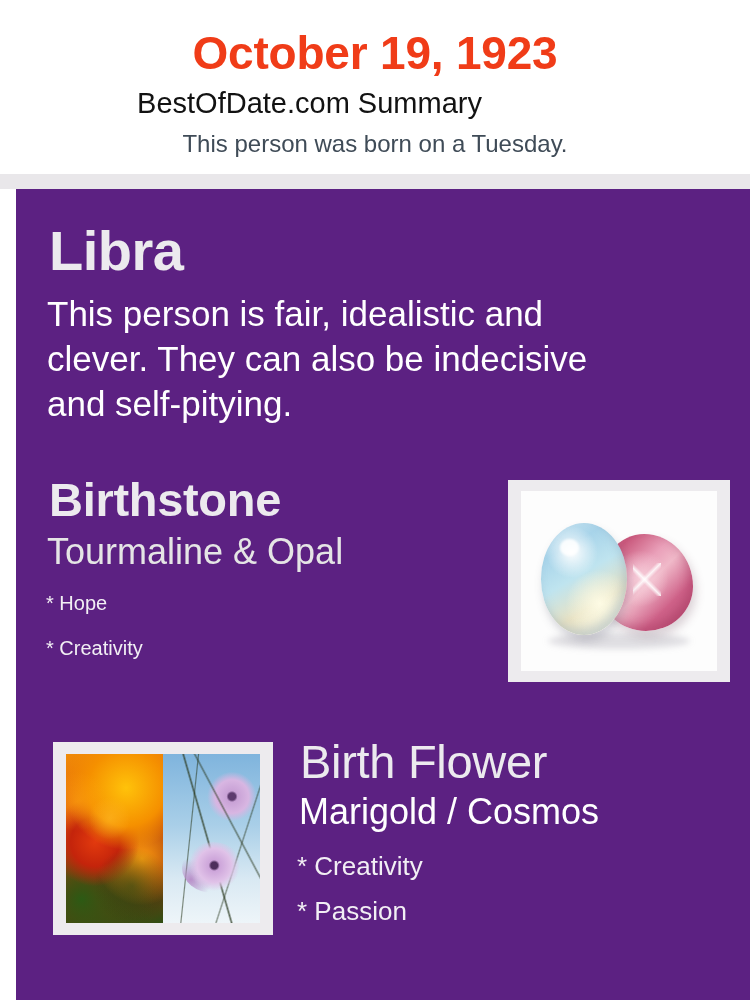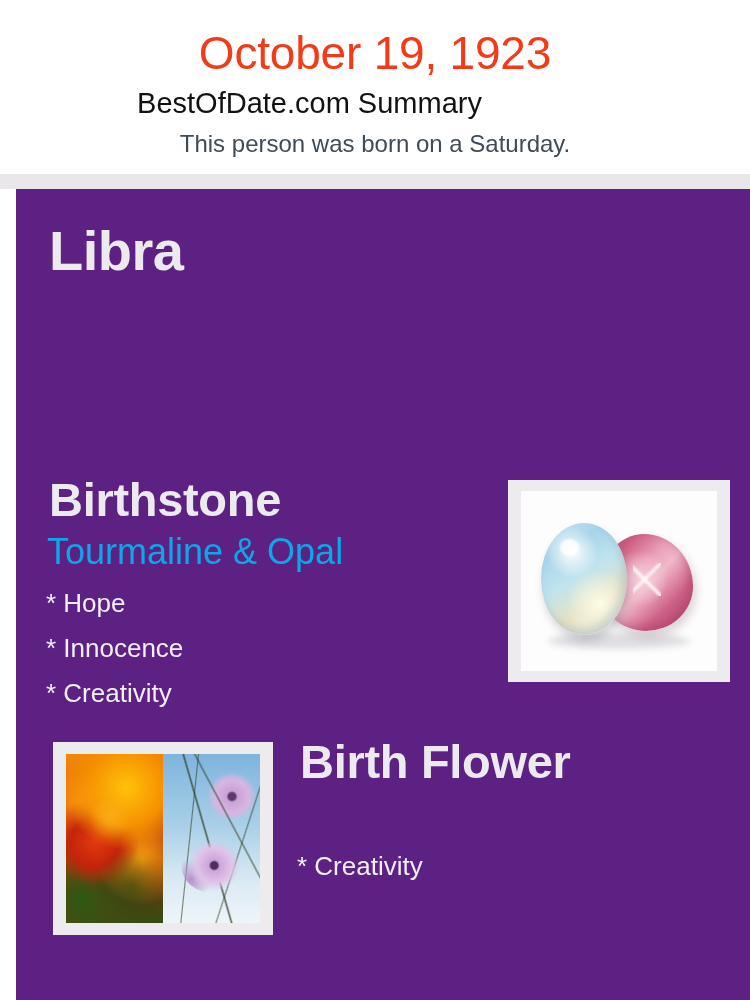--- a/index.html
+++ b/index.html
@@ -28,21 +28,21 @@
     width: 750px;
     height: 174px;
     background: #ffffff;
     text-align: center;
   }
   .header-date {
     position: absolute;
     left: 0; top: 24px;
     width: 750px;
     font-size: 46px;
-    font-weight: normal;
+    font-weight: bold;
     color: #F03C18;
     letter-spacing: -0.2px;
     line-height: 58px;
     white-space: nowrap;
   }
   .header-site {
     position: absolute;
     left: 0; top: 85px;
     width: 619px;
     font-size: 29px;
@@ -106,32 +106,32 @@
     font-weight: bold;
     color: #ECEAEE;
     line-height: 56px;
     letter-spacing: -0.3px;
   }
   .stone-sub {
     position: absolute;
     left: 31px; top: 341px;
     font-size: 36px;
     font-weight: normal;
-    color: #0ea5e9;
+    color: #e5e5e5;
     line-height: 44px;
     white-space: nowrap;
   }
   .stone-list {
     position: absolute;
     left: 30px; top: 392px;
     margin: 0; padding: 0;
     list-style: none;
   }
   .stone-list li {
-    font-size: 26px;
+    font-size: 20px;
     color: #F2EFF4;
     line-height: 45px;
     white-space: nowrap;
   }
 
   
   .gem-frame {
     position: absolute;
     left: 492px; top: 291px;
     width: 222px; height: 202px;
@@ -260,21 +260,21 @@
       linear-gradient(74deg, rgba(0,0,0,0) 46%, rgba(45,60,35,0.75) 47.2%, rgba(0,0,0,0) 48.4%),
       linear-gradient(96deg, rgba(0,0,0,0) 30%, rgba(45,60,35,0.6) 31%, rgba(0,0,0,0) 32%),
       linear-gradient(62deg, rgba(0,0,0,0) 64%, rgba(45,60,35,0.55) 65%, rgba(0,0,0,0) 66%),
       linear-gradient(108deg, rgba(0,0,0,0) 70%, rgba(45,60,35,0.5) 71%, rgba(0,0,0,0) 72%);
   }
 
   .fl-title {
     position: absolute;
     left: 284px; top: 545px;
     font-size: 47px;
-    font-weight: bold;
+    font-weight: normal;
     color: #ECEAEE;
     line-height: 56px;
     letter-spacing: -0.3px;
     white-space: nowrap;
   }
   .fl-sub {
     position: absolute;
     left: 283px; top: 601px;
     font-size: 36px;
     font-weight: normal;
@@ -296,33 +296,33 @@
   }
 </style>
 </head>
 <body>
 
 <div class="page">
 
   <div class="header">
     <div class="header-date">October 19, 1923</div>
     <div class="header-site">BestOfDate.com Summary</div>
-    <div class="header-note">This person was born on a Saturday.</div>
+    <div class="header-note">This person was born on a Tuesday.</div>
   </div>
   <div class="divider-gray"></div>
 
   <div class="body-purple">
 
     <div class="zodiac-title">Libra</div>
+    <div class="zodiac-desc">This person is fair, idealistic and clever. They can also be indecisive and self-pitying.</div>
 
     <div class="stone-title">Birthstone</div>
     <div class="stone-sub">Tourmaline &amp; Opal</div>
     <ul class="stone-list">
       <li>* Hope</li>
-      <li>* Innocence</li>
       <li>* Creativity</li>
     </ul>
 
     <div class="gem-frame">
       <div class="gem-inner">
         <div class="gem-shadow"></div>
         <div class="gem-tourmaline"></div>
         <div class="gem-opal"></div>
       </div>
     </div>
@@ -330,18 +330,20 @@
     <div class="flower-frame">
       <div class="flower-inner">
         <div class="flower-marigold"></div>
         <div class="flower-cosmos">
           <div class="flower-stems"></div>
         </div>
       </div>
     </div>
 
     <div class="fl-title">Birth Flower</div>
+    <div class="fl-sub">Marigold / Cosmos</div>
     <ul class="fl-list">
       <li>* Creativity</li>
+      <li>* Passion</li>
     </ul>
 
   </div>
 </div>
 
 </body></html>

